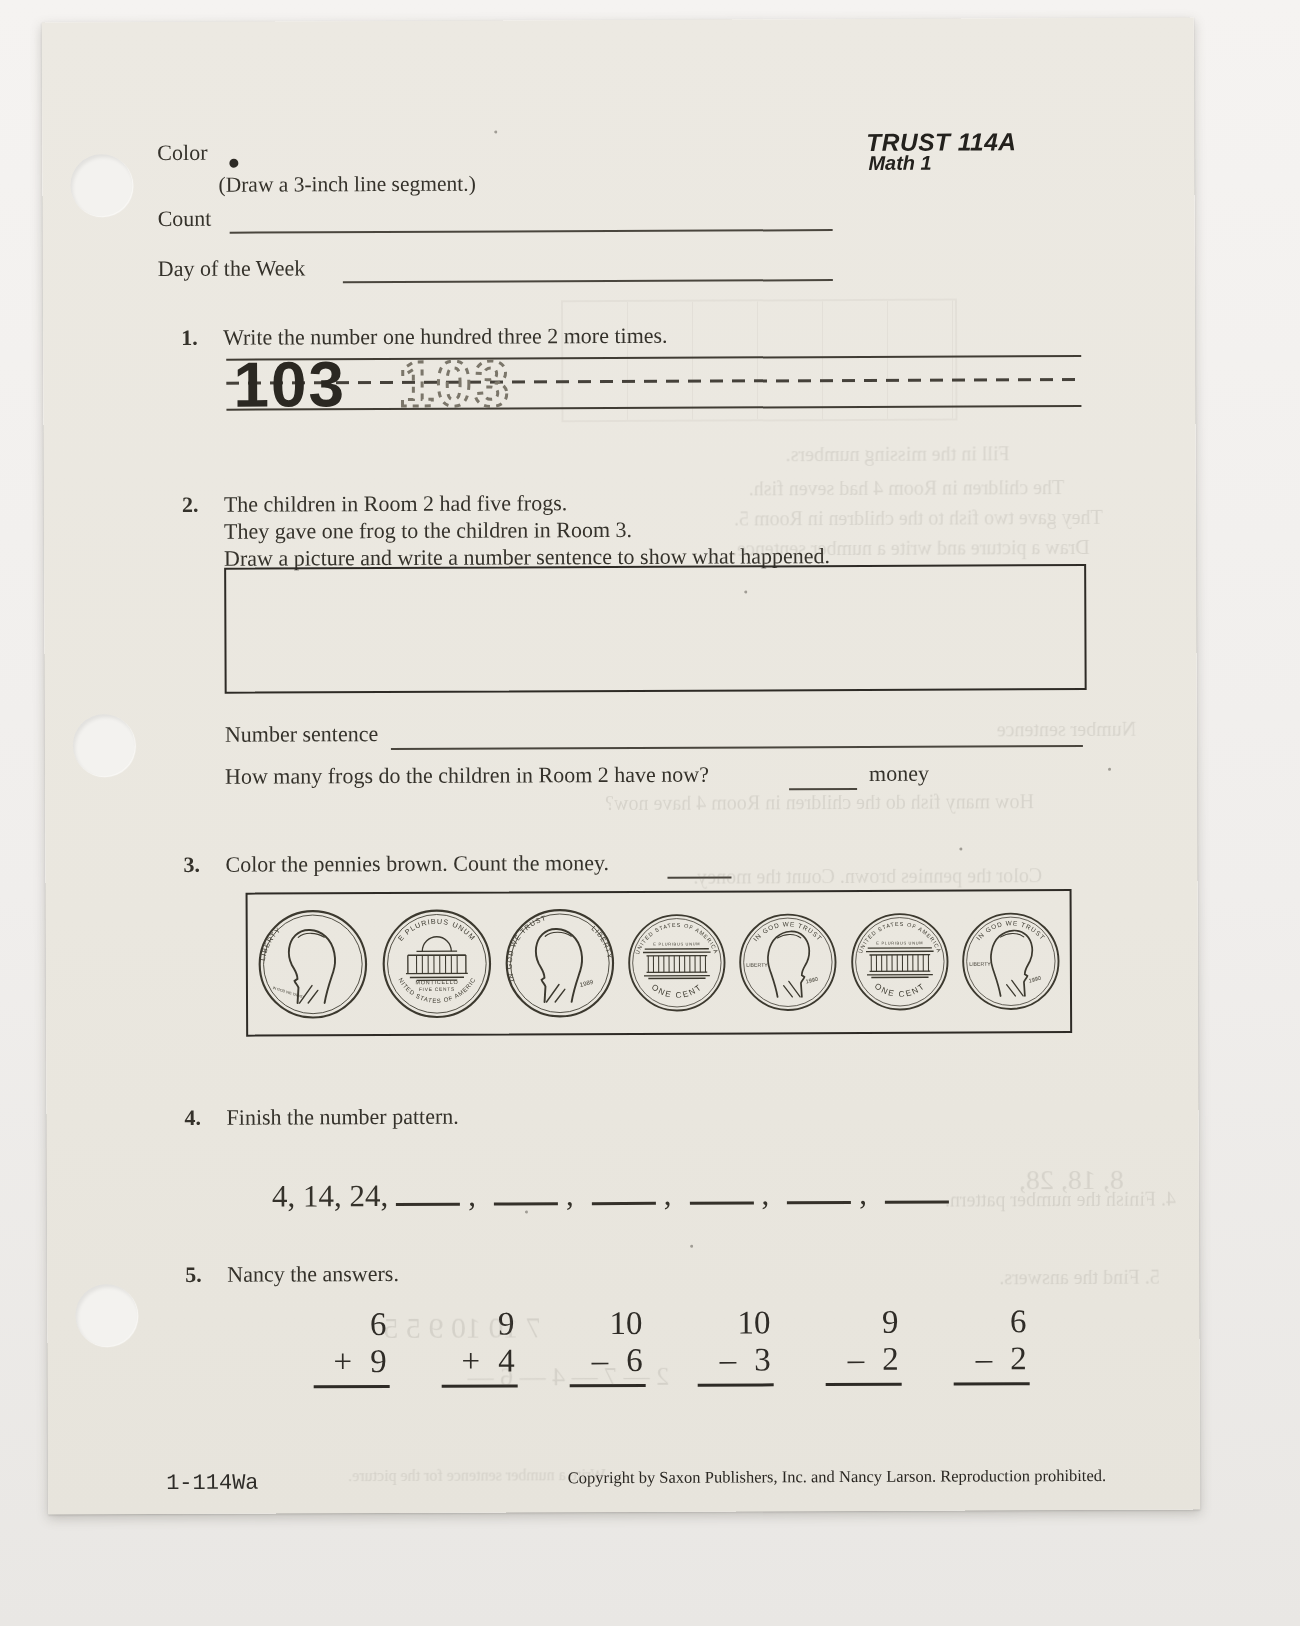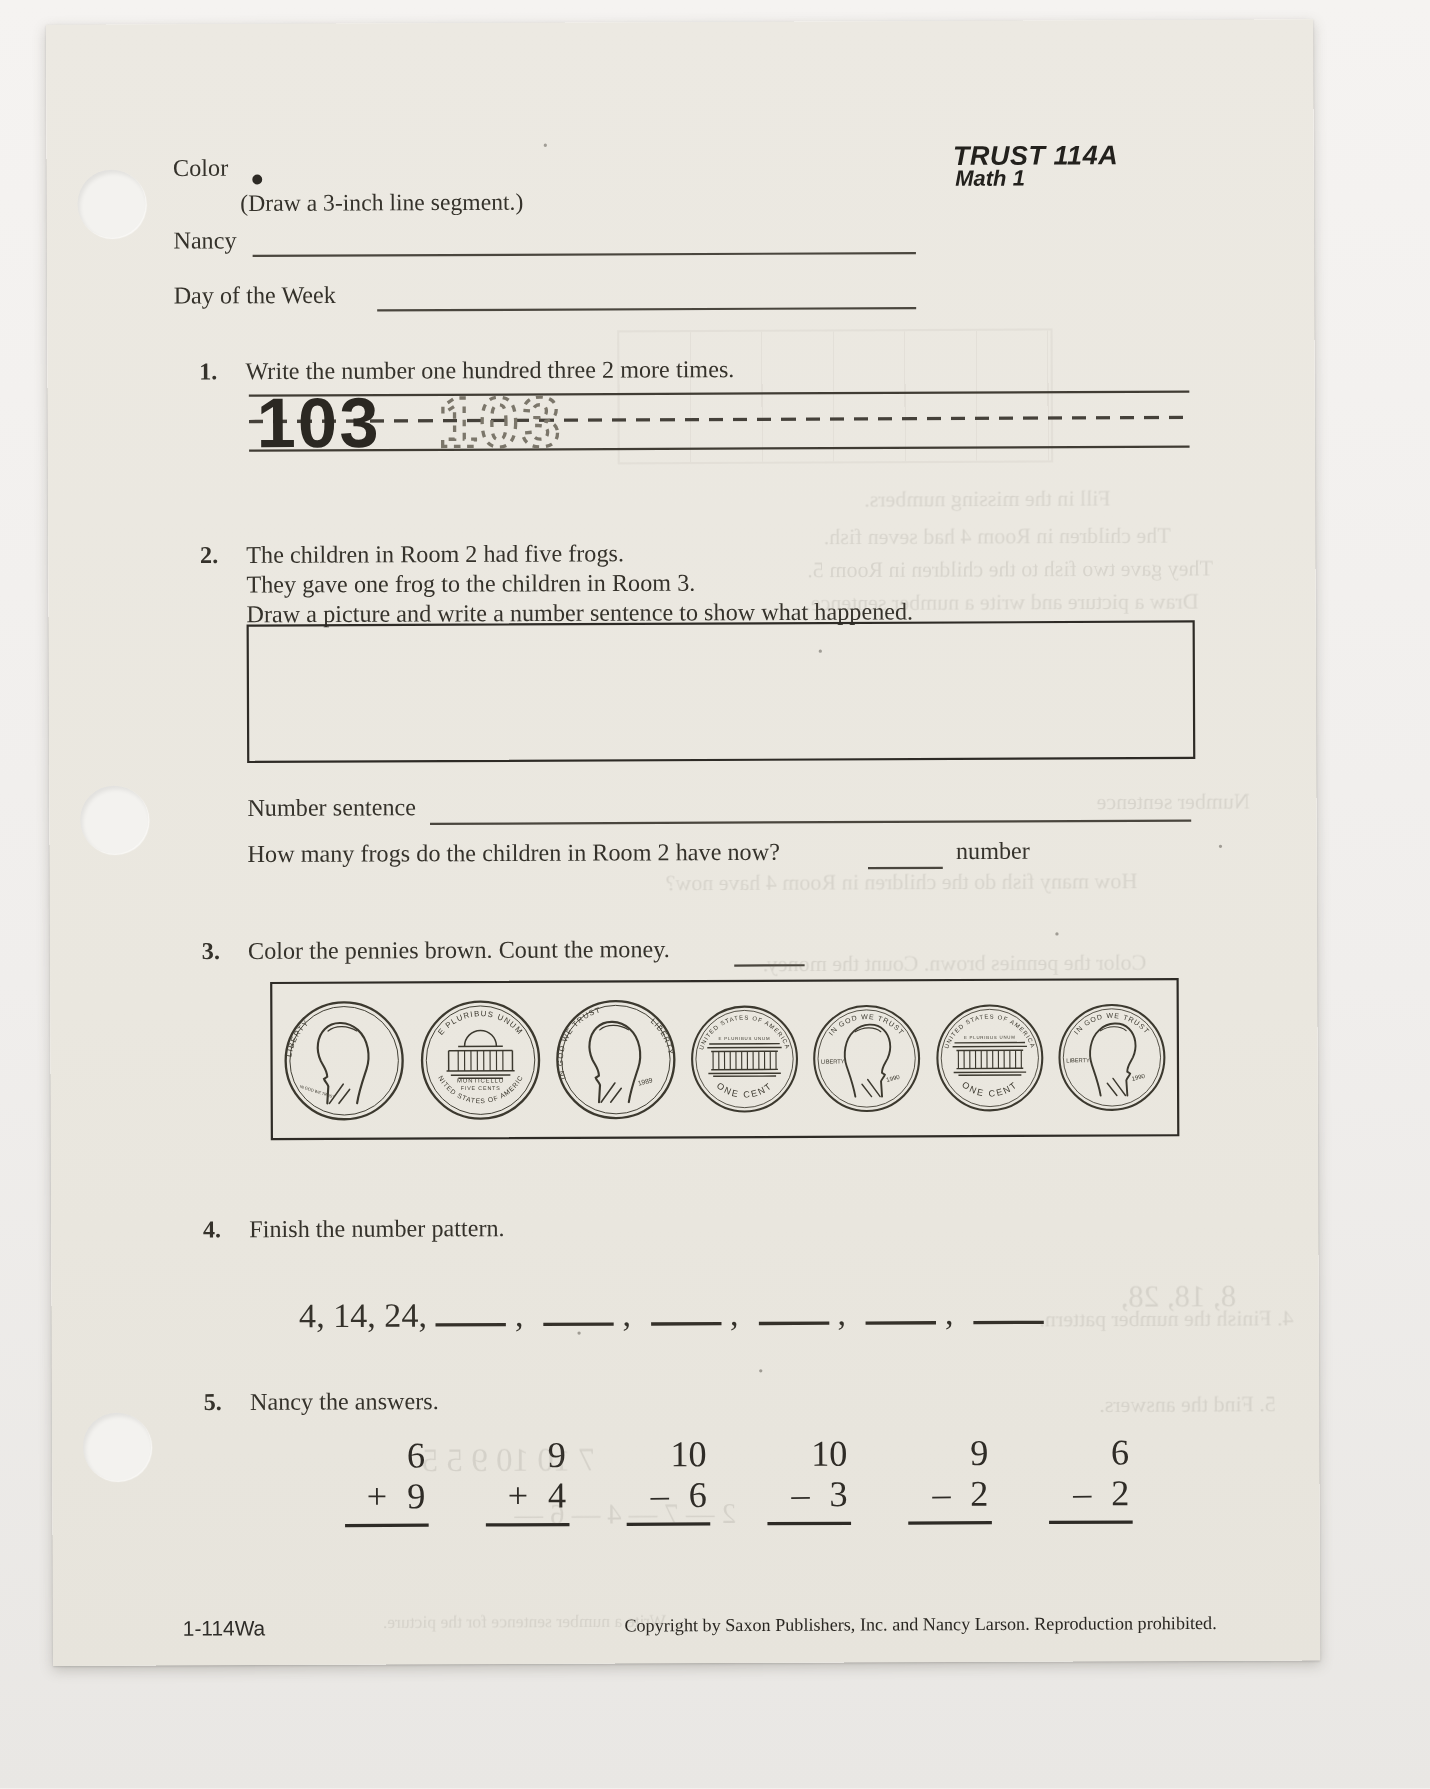--- a/index.html
+++ b/index.html
@@ -67,21 +67,21 @@
   .pcomma{margin:0 10px 0 8px}
 
   #p5-num{left:138px;top:1240px}
   #p5-text{left:180px;top:1240px}
   #p5-row{position:absolute;left:258px;top:1285px;width:724px;display:flex;justify-content:space-between}
   .vprob{width:84px;font-size:33px;text-align:right;color:#2f2c27}
   .vtop{padding-right:3px}
   .voprow{display:flex;justify-content:flex-end;gap:18px;padding-right:3px}
   .ansline{margin-top:5px;margin-left:auto;width:76px;border-bottom:3.5px solid #2e2b26}
 
-  #footer-code{position:absolute;left:118px;top:1449px;font-family:Liberation Sans, sans-serif;font-size:19px;color:#2e2c28}
+  #footer-code{position:absolute;left:118px;top:1449px;font-family:Liberation Mono, monospace;font-size:22px;color:#2e2c28}
   #footer-copy{position:absolute;right:94px;top:1448px;font-size:16.5px;white-space:nowrap;color:#2a2722}
 
   .ghost{position:absolute;transform:scaleX(-1);color:#6b675e;opacity:.15;filter:blur(.7px);white-space:nowrap}
   .ghost-grid{position:absolute;left:518px;top:280px;width:392px;height:118px;border:2px solid #6b675e;
     background:repeating-linear-gradient(90deg,transparent 0 64px,#6b675e 64px 65px);opacity:.06}
   .speck{position:absolute;width:3px;height:3px;border-radius:50%;background:#55514a;opacity:.5}
 </style>
 </head>
 <body>
 
@@ -91,21 +91,21 @@
 
   <div class="hole h1"></div>
   <div class="hole h2"></div>
   <div class="hole h3"></div>
 
   <span class="lbl" id="name-label">Color</span>
   <span id="name-dot"></span>
   <span class="lbl" id="name-hint">(Draw a 3-inch line segment.)</span>
   <span id="lesson-title">TRUST 114A</span>
   <span id="course-label">Math 1</span>
-  <span class="lbl" id="date-label">Nancy</span>
+  <span class="lbl" id="date-label">Count</span>
   <div class="wline" id="date-line"></div>
   <span class="lbl" id="day-label">Day of the Week</span>
   <div class="wline" id="day-line"></div>
 
   <span class="pnum" id="p1-num">1.</span>
   <span class="ptext" id="p1-text">Write the number one hundred three 2 more times.</span>
   <div id="p1-guides">
     <div id="p1-dash"></div>
   </div>
   <svg id="p1-model" xmlns="http://www.w3.org/2000/svg">
@@ -115,21 +115,21 @@
 
   <span class="pnum" id="p2-num">2.</span>
   <span class="ptext" id="p2-l1">The children in Room 2 had five frogs.</span>
   <span class="ptext" id="p2-l2">They gave one frog to the children in Room 3.</span>
   <span class="ptext" id="p2-l3">Draw a picture and write a number sentence to show what happened.</span>
   <div id="p2-box"></div>
   <span class="ptext" id="p2-ns-label">Number sentence</span>
   <div class="wline" id="p2-ns-line"></div>
   <span class="ptext" id="p2-q">How many frogs do the children in Room 2 have now?</span>
   <div class="wline" id="p2-q-blank"></div>
-  <span class="ptext" id="p2-unit">number</span>
+  <span class="ptext" id="p2-unit">money</span>
 
   <span class="pnum" id="p3-num">3.</span>
   <span class="ptext" id="p3-text">Color the pennies brown. Count the money.</span>
   <div class="wline" id="p3-blank"></div>
   <div id="p3-coinbox">
       <span class="coin"><svg width="116" height="116" viewBox="-60 -60 120 120" font-family="Liberation Sans, sans-serif" xmlns="http://www.w3.org/2000/svg">
           <defs>
     <path id="ta0" d="M -45 -5 A 46 46 0 0 1 45 -5"></path>
     <path id="ba0" d="M -41 14 A 45 45 0 0 0 41 14"></path>
     <path id="la0" d="M -47 18 A 48 48 0 0 1 -13 -45"></path>

